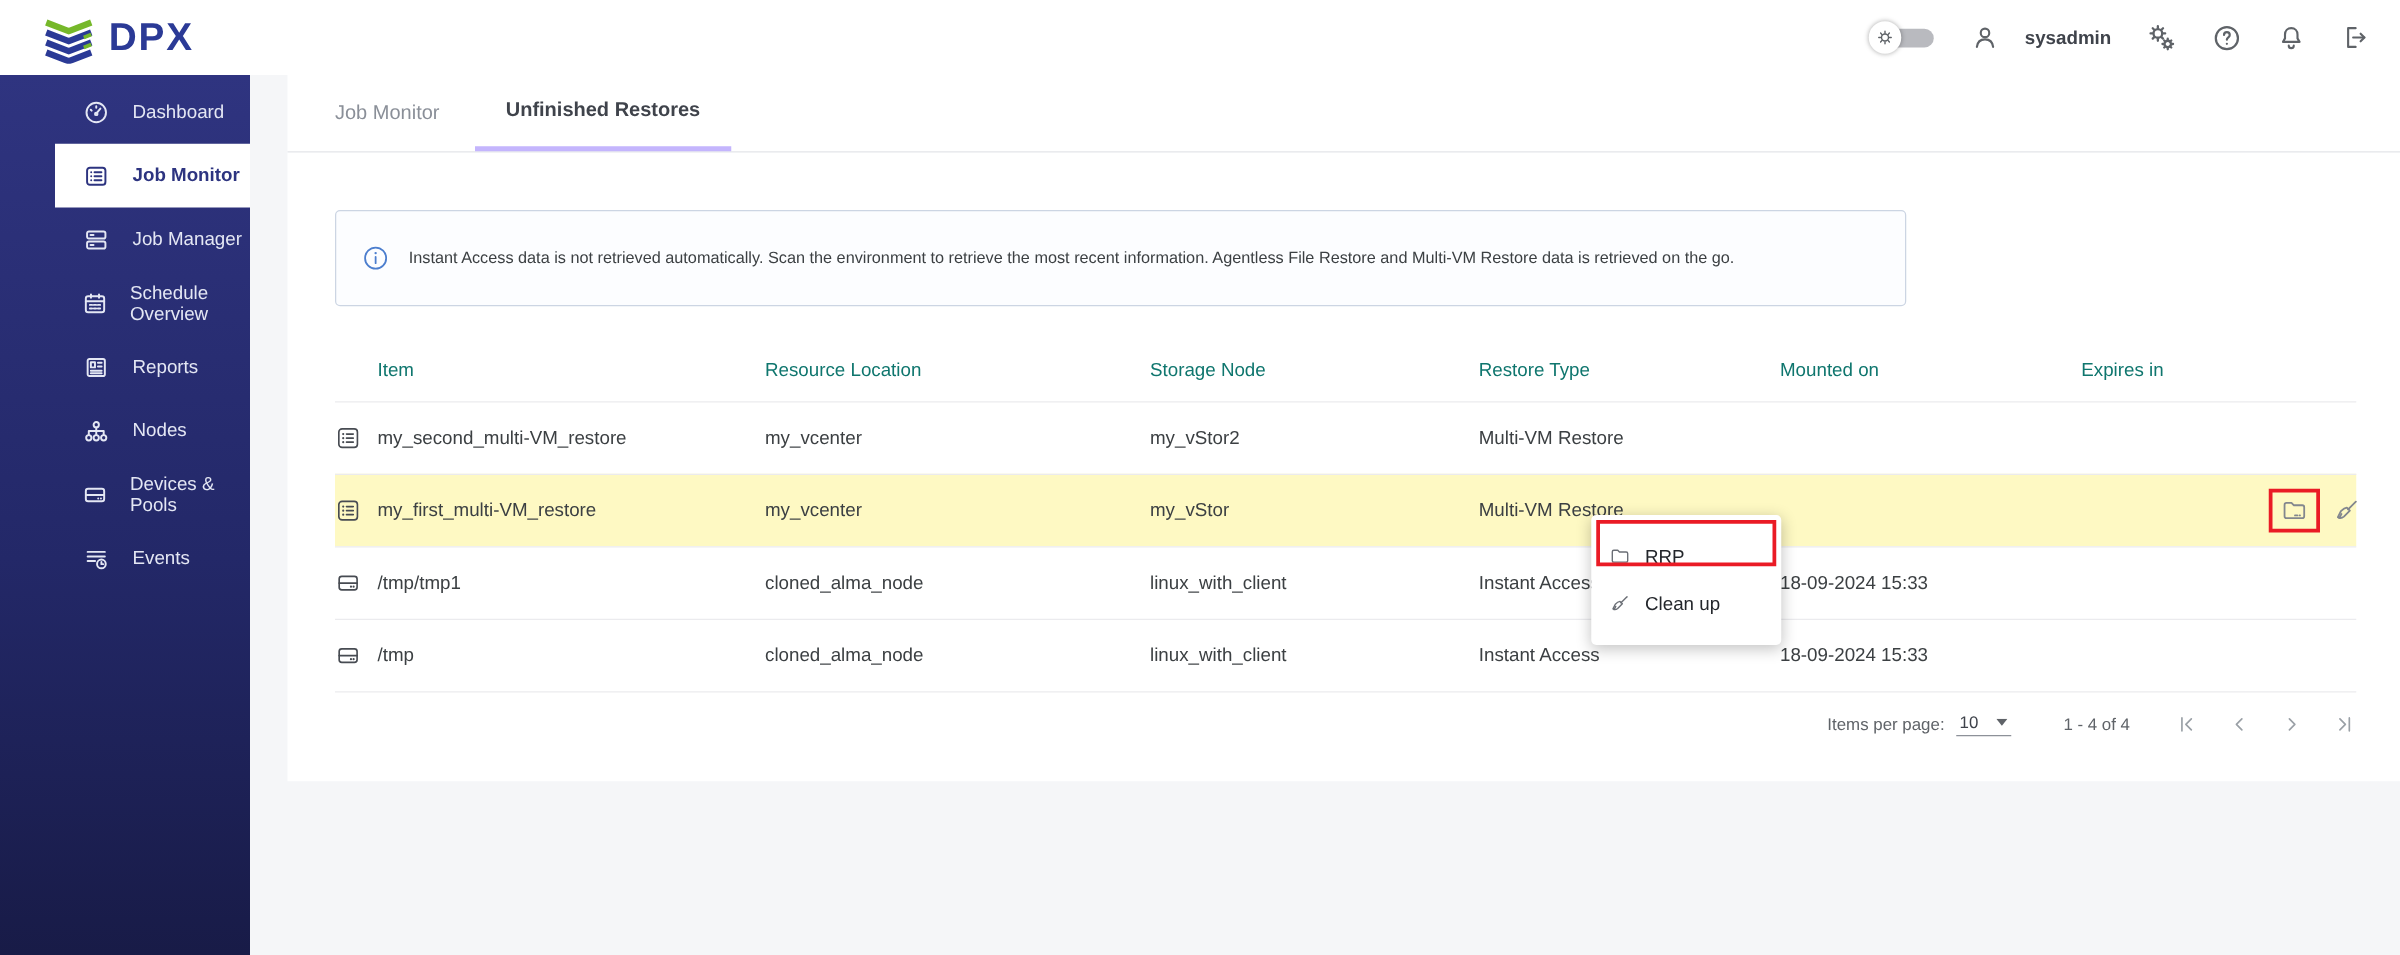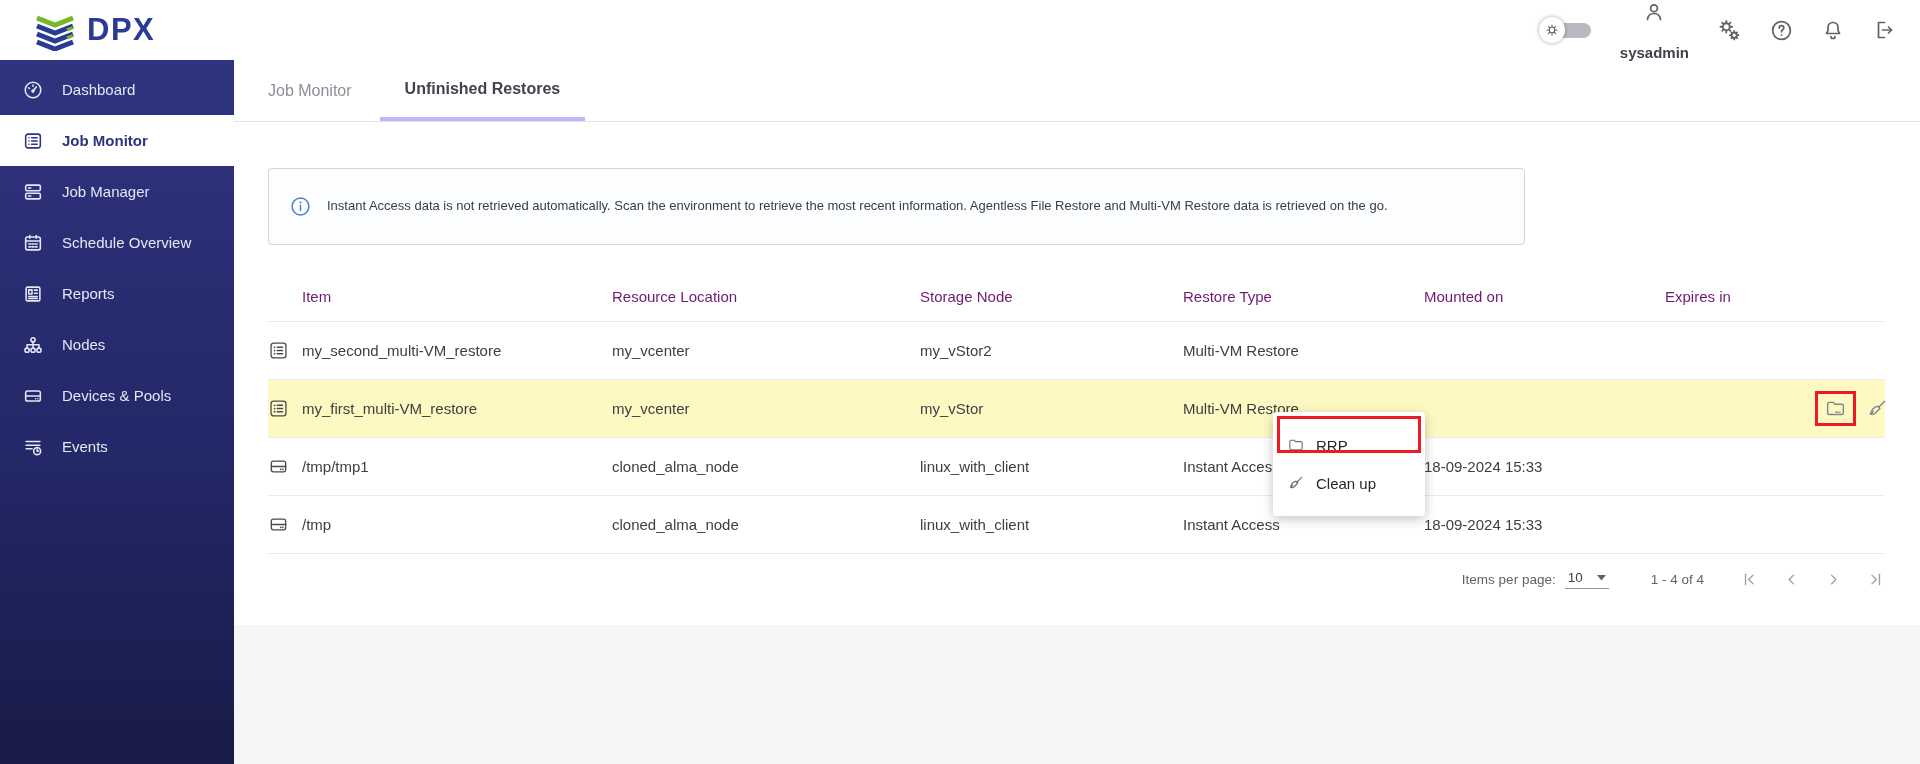--- a/index.html
+++ b/index.html
@@ -7,30 +7,30 @@
     font-family:"Liberation Sans", sans-serif; }
 
   
   .topbar { position:absolute; left:0; top:0; width:1920px; height:60px; background:#fff;
     display:flex; align-items:center; z-index:30; }
   .logo { display:flex; align-items:center; gap:10px; padding-left:33px; }
   .brand-text { font-size:31px; font-weight:800; color:#2b3a96; letter-spacing:1.5px; }
   .top-icons { margin-left:auto; display:flex; align-items:center; gap:27px; padding-right:24px;
     color:#5f6368; }
   .top-icons .tbtn { display:flex; align-items:center; cursor:pointer; color:#5f6368; }
-  .user-group { display:flex; align-items:center; gap:20px;flex-direction:column; }
+  .user-group { display:flex; align-items:center; gap:20px; }
   .username { font-size:15px; font-weight:700; color:#3f434b; }
   .toggle { width:54px; height:26px; position:relative; cursor:pointer; }
   .toggle .pill { position:absolute; right:2px; top:6px; width:36px; height:15px; border-radius:8px; background:#b9babf; }
   .toggle .knob { position:absolute; left:0; top:0; width:26px; height:26px; border-radius:50%;
     background:#fff; box-shadow:0 0 4px rgba(0,0,0,.35); display:flex; align-items:center; justify-content:center; color:#5f6368; }
 
   
-  .sidebar { position:absolute; left:0; top:60px; width:234px; height:704px;
-    background:linear-gradient(180deg,#2f3480 0%, #232868 55%, #181b47 100%); z-index:20; padding-top:4px; }
+  .sidebar { position:absolute; left:0; top:60px; width:200px; height:704px;
+    background:linear-gradient(180deg,#2f3480 0%, #232868 55%, #181b47 100%); z-index:20; padding-top:4px;padding-left:44px; }
   .side-item { height:51px; display:flex; align-items:center; gap:17px; padding-left:21px;
     font-size:15px; color:#e4e7f4; cursor:pointer; }
   .side-item .s-icon { display:flex; width:24px; justify-content:center; }
   .side-item.active { background:#fff; color:#2d3480; font-weight:700; }
 
   
   .main { position:absolute; left:230px; top:60px; width:1690px; height:704px; background:#f5f6f8; }
   .sheet { position:absolute; left:0; top:0; width:1690px; height:565px; background:#fff; }
 
   .tabbar { height:62px; border-bottom:1px solid #e4e5e9; display:flex; align-items:stretch; padding-left:38px; }
@@ -44,21 +44,21 @@
     padding:13px 20px; display:flex; gap:15px; align-items:center; }
   .banner-text { font-size:13px; color:#3c4043; line-height:1.75; max-width:1170px; }
   .scan-cluster { margin-left:auto; display:flex; align-items:flex-start; gap:18px; }
   .last-scan { text-align:right; color:#5f6368; font-size:14.5px; line-height:1.55; padding-top:2px; }
   .scan-btn { background:#353c93; color:#fff; font-weight:700; font-size:14.5px; border:none; border-radius:4px;
     height:35px; padding:0 15px; display:flex; gap:9px; align-items:center; cursor:pointer; }
 
   
   .table { margin-top:27px; }
   .thead, .trow { display:grid; grid-template-columns:34px 310px 308px 263px 241px 241px 150px 1fr; align-items:center; }
-  .thead { height:49px; font-size:15px; color:#701a75; }
+  .thead { height:49px; font-size:15px; color:#0f766e; }
   .trow { height:58px; border-top:1px solid #ebebee; font-size:15px; color:#3c4043; cursor:pointer; }
   .trow.highlight { background:#fef9c3; }
   .cell-icon { display:flex; align-items:center; color:#474b52; }
   .actions-cell { display:flex; align-items:center; gap:10px; color:#83878e; }
   .red-box { border:3px solid #ea1b25; padding:3px 6px; display:inline-flex; align-items:center; }
   .icon-btn { display:inline-flex; align-items:center; cursor:pointer; color:#83878e; }
 
   
   .pager { height:52px; border-top:1px solid #ebebee; display:flex; align-items:center; justify-content:flex-end;
     font-size:13.5px; color:#5f6368; }

